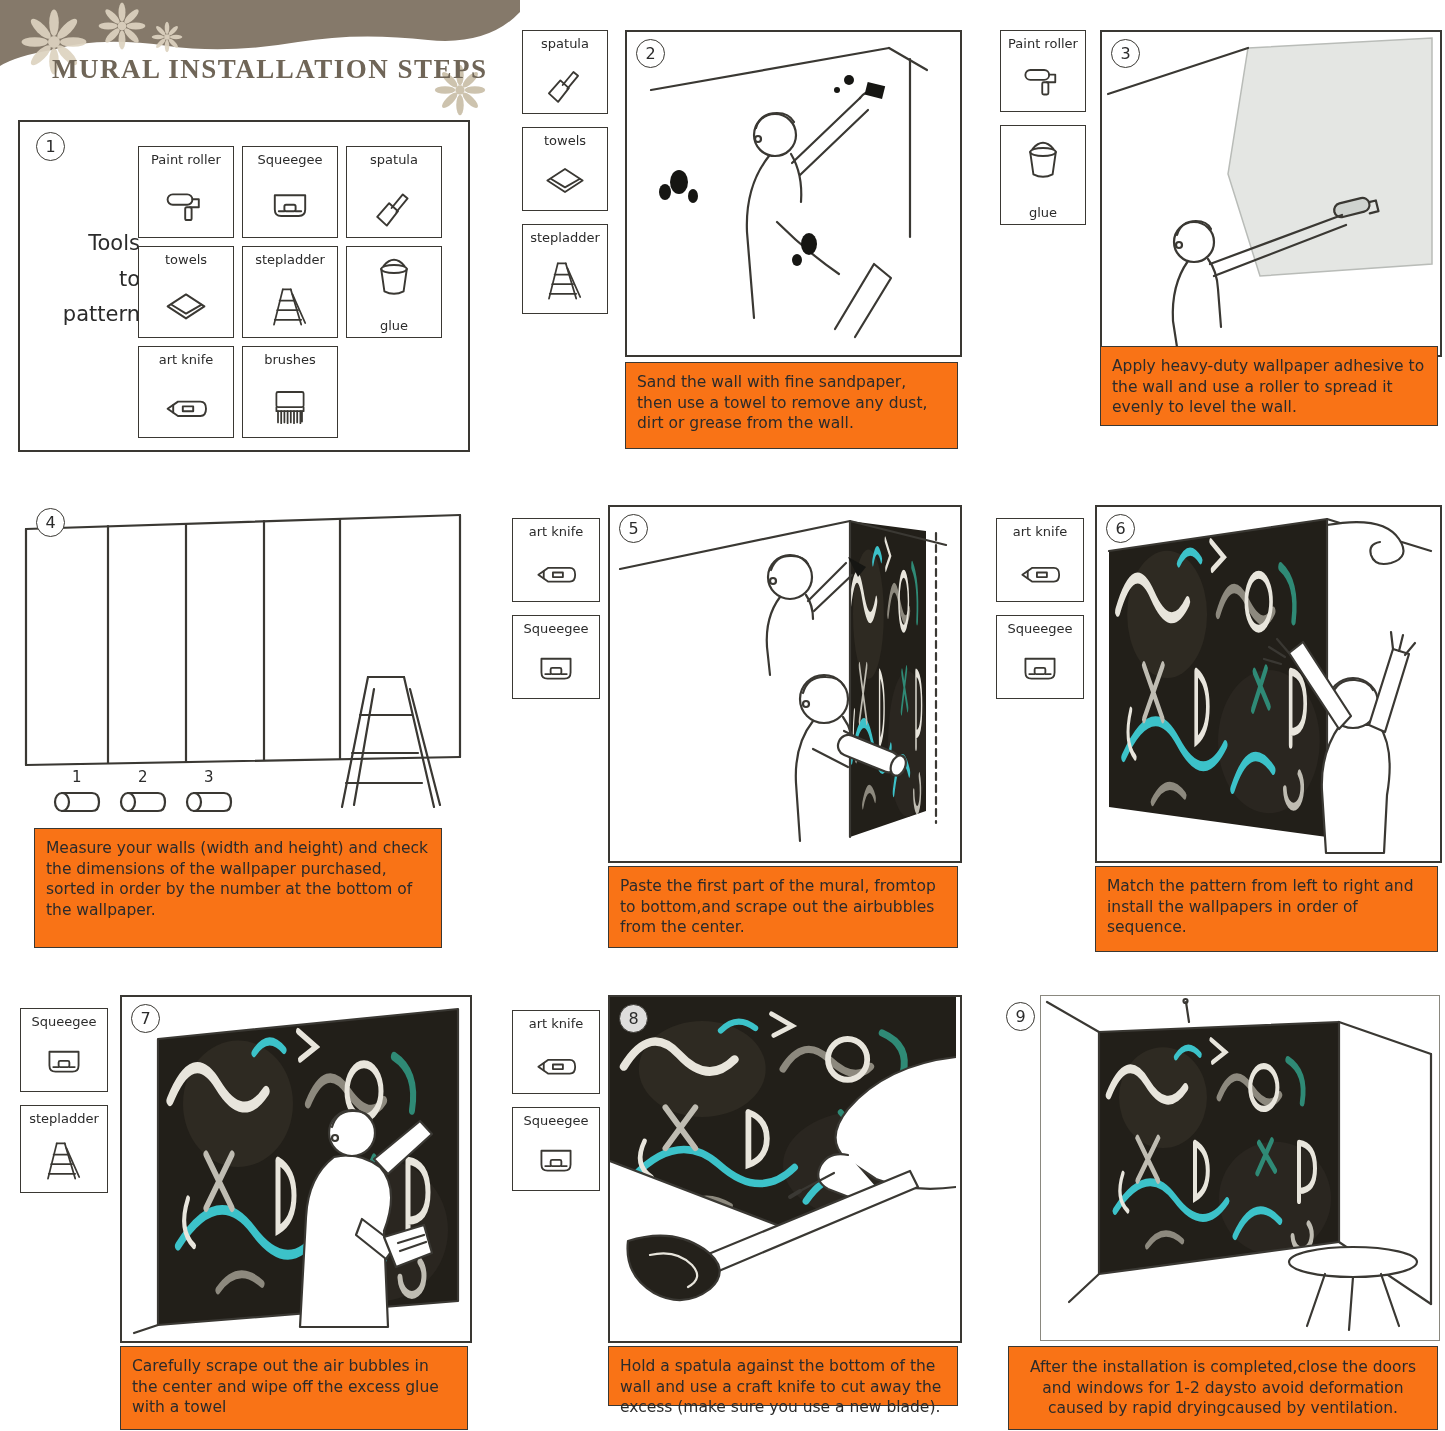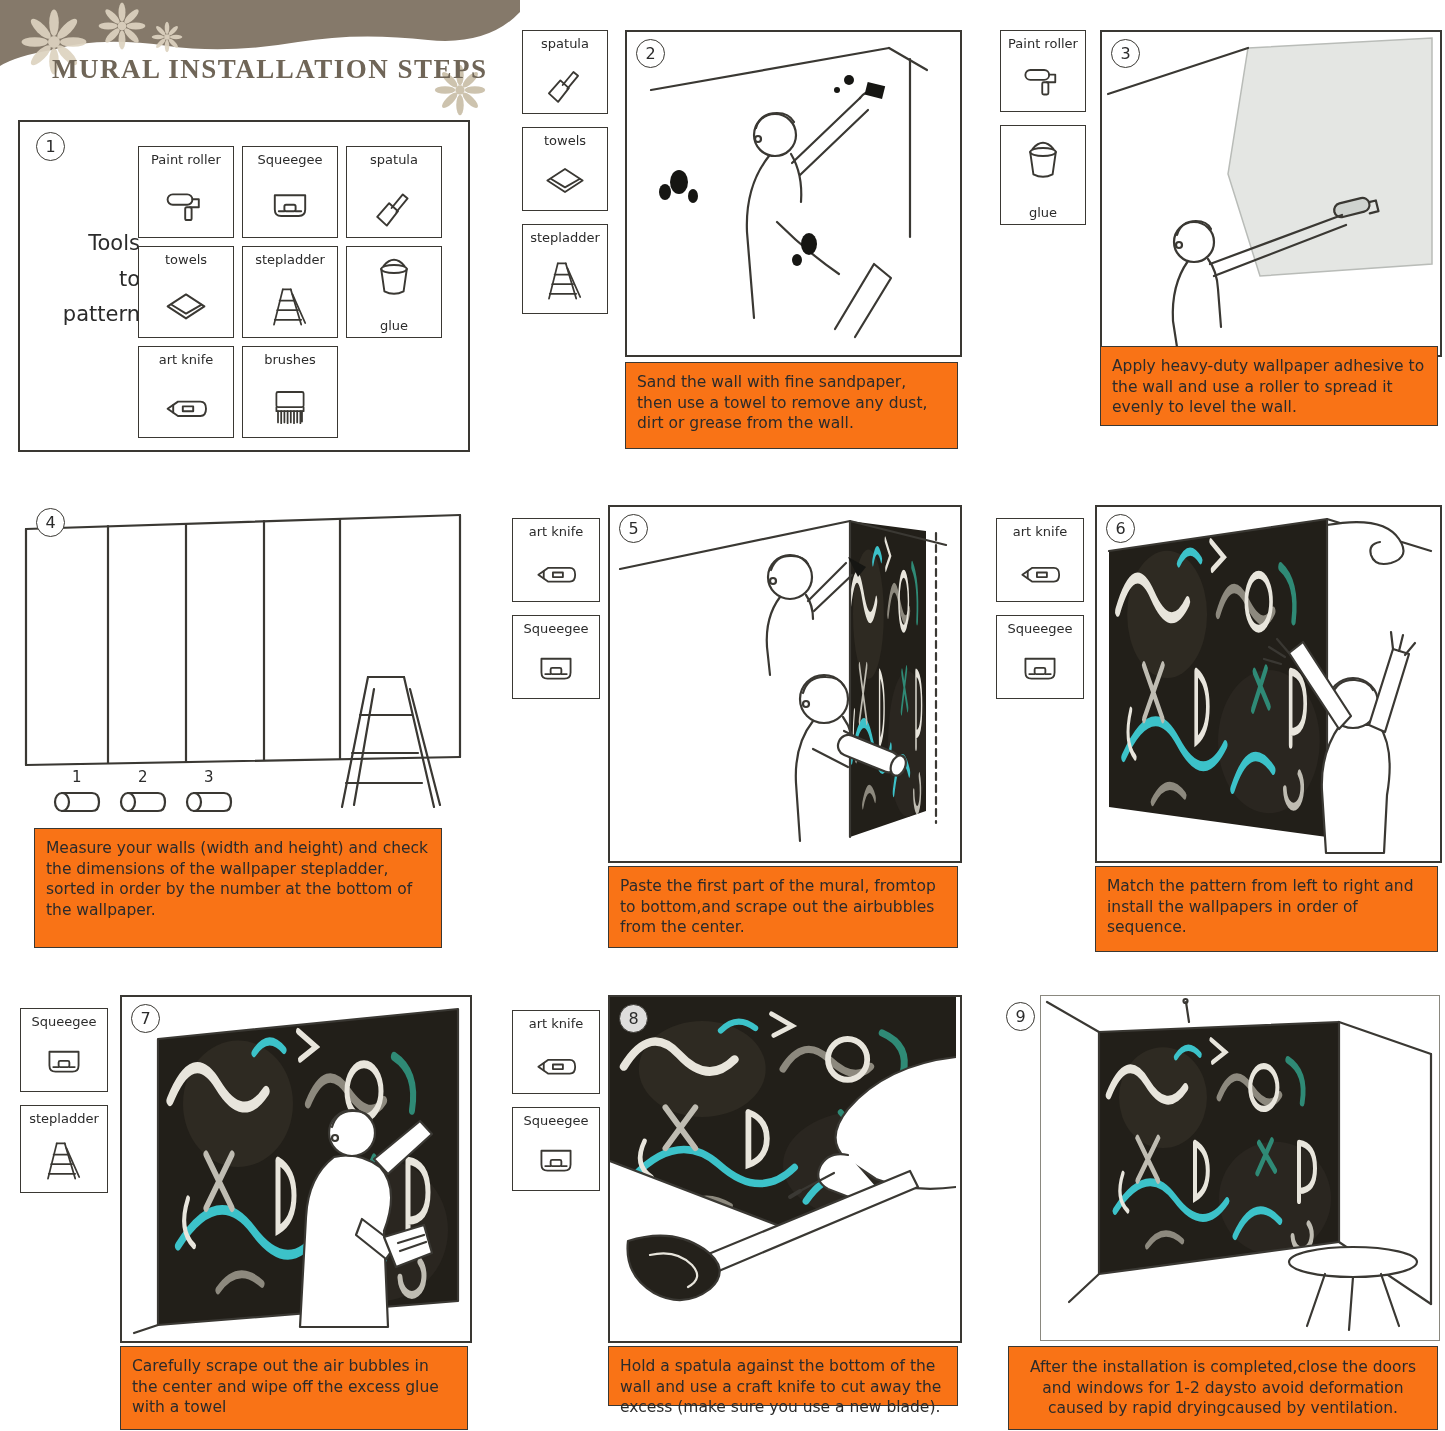--- a/index.html
+++ b/index.html
@@ -319,21 +319,21 @@
     <path d="M330 278 h76"></path>
     <path d="M394 184 L424 300"></path>
     <path d="M358 184 L338 300"></path>
   </g>
   <g font-size="15" fill="#2b2b2b">
     <text x="56" y="277">1</text>
     <text x="122" y="277">2</text>
     <text x="188" y="277">3</text>
   </g>
 </svg>
-<div class="abs caption" style="left:34px;top:828px;width:408px;height:120px">Measure your walls (width and height) and check the dimensions of the wallpaper stepladder, sorted in order by the number at the bottom of the wallpaper.</div>
+<div class="abs caption" style="left:34px;top:828px;width:408px;height:120px">Measure your walls (width and height) and check the dimensions of the wallpaper purchased, sorted in order by the number at the bottom of the wallpaper.</div>
 
 <div class="abs tools-col" style="left:512px;top:518px">
   <div class="tool-box" style="width:88px;height:84px">
     <span class="tool-label">art knife</span>
     <svg width="48" height="46" viewBox="0 0 60 60">
         <use href="#sym-art-knife"></use>
       </svg>
   </div>
   <div class="tool-box" style="width:88px;height:84px">
     <span class="tool-label">Squeegee</span>

